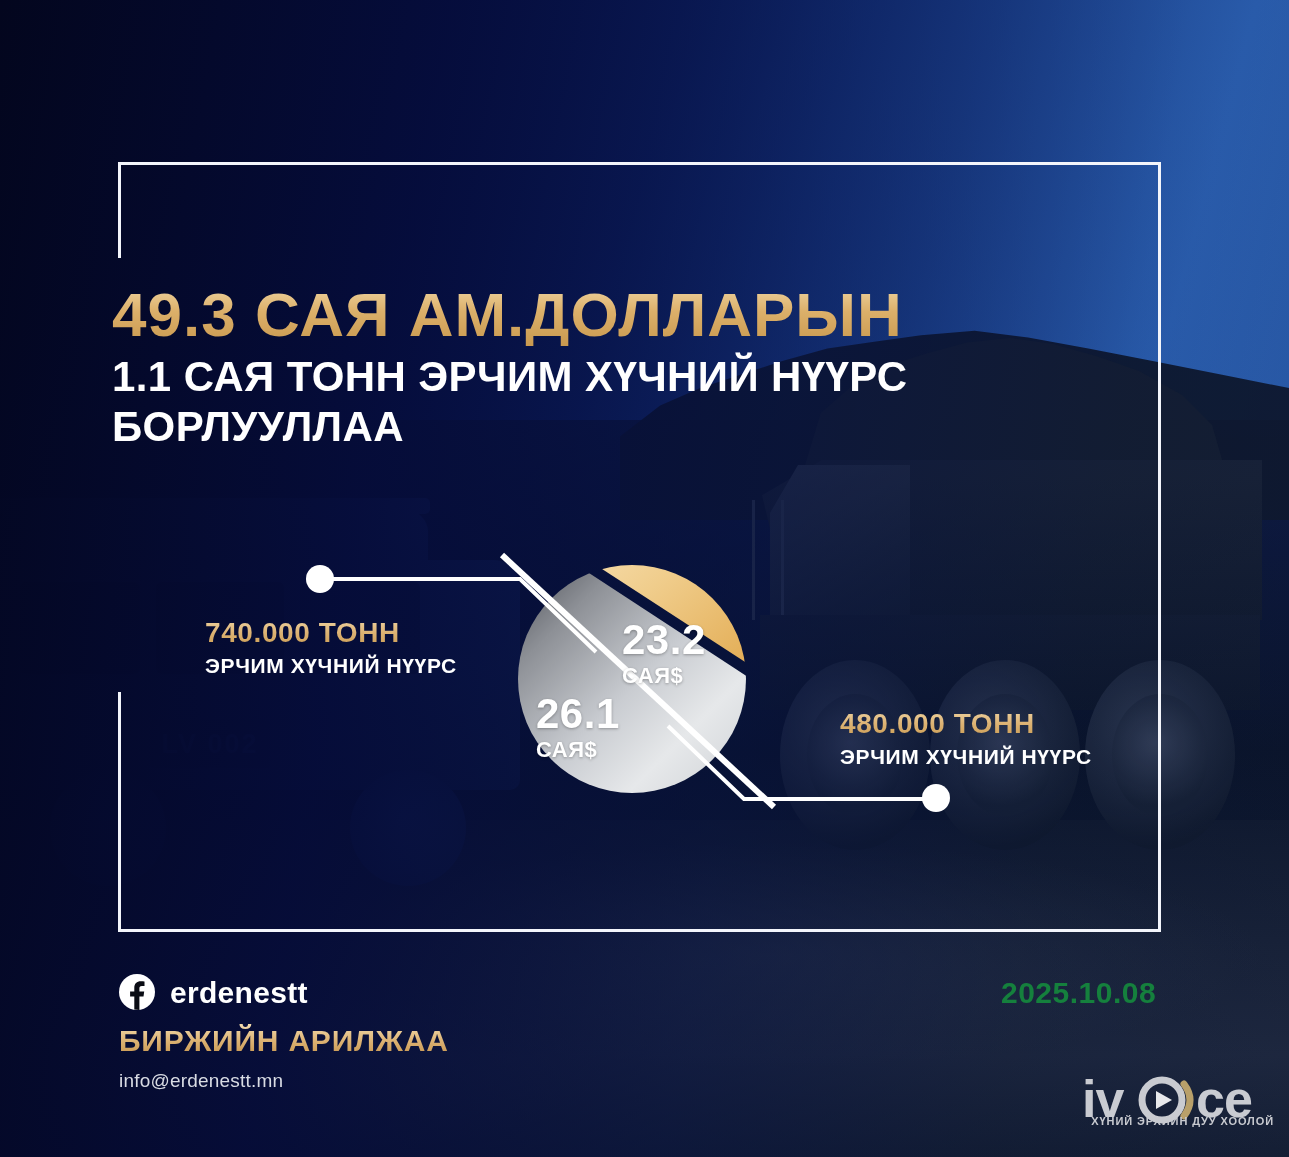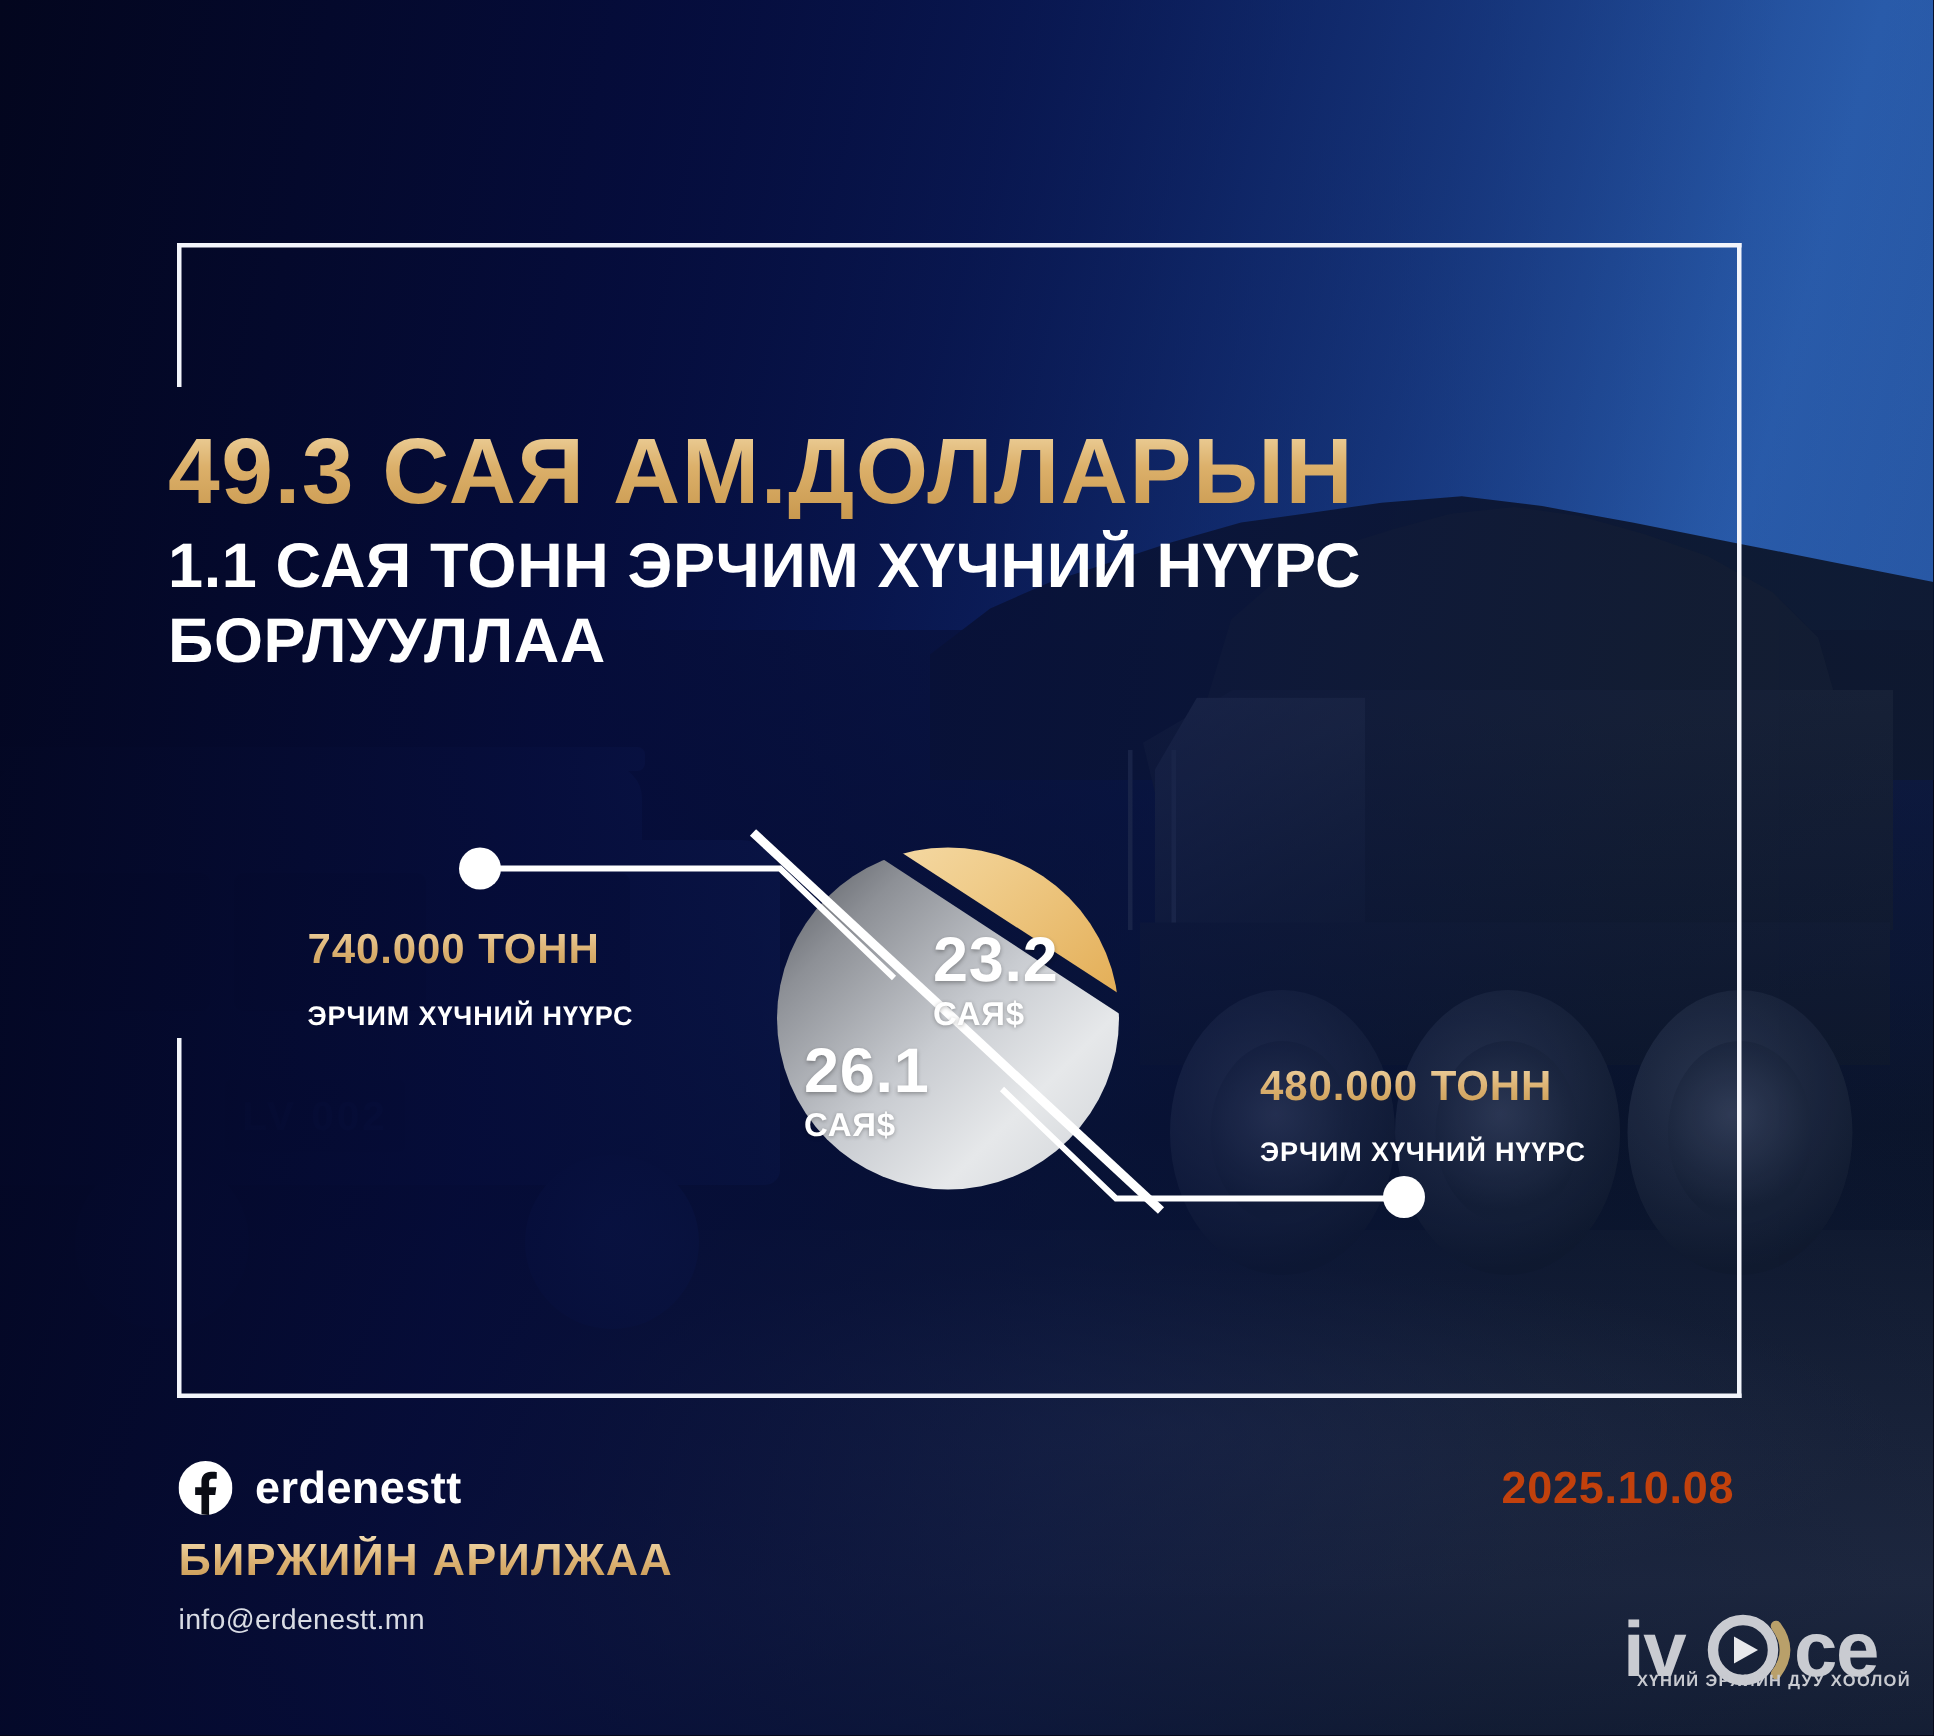--- a/index.html
+++ b/index.html
@@ -162,38 +162,38 @@
 
   
   .callout{position:absolute;}
   .callout .amt{
     font-size:28px;font-weight:800;letter-spacing:.6px;
     background:linear-gradient(180deg,#f1d7a7 0%,#dcb273 50%,#c99a50 100%);
     -webkit-background-clip:text;background-clip:text;color:transparent;
     white-space:nowrap;
   }
   .callout .desc{
-    font-size:18px;font-weight:800;color:#ffffff;letter-spacing:.6px;
-    margin-top:18px;white-space:nowrap;
+    font-size:21px;font-weight:800;color:#ffffff;letter-spacing:.6px;
+    margin-top:5px;white-space:nowrap;
   }
   .callout-left{left:205px;top:617px;}
   .callout-right{left:840px;top:708px;}
 
   
   .fb-row{position:absolute;left:119px;top:974px;display:flex;align-items:flex-end;gap:15px;}
   .fb-icon{width:36px;height:36px;flex:0 0 36px;}
   .fb-name{font-size:30px;font-weight:700;color:#fff;letter-spacing:.3px;}
   .biz{
     position:absolute;left:119px;top:1024px;
     font-size:30px;font-weight:800;letter-spacing:.8px;
     background:linear-gradient(180deg,#f3dcaf 0%,#dcb273 50%,#c4924a 100%);
     -webkit-background-clip:text;background-clip:text;color:transparent;
   }
   .mail{position:absolute;left:119px;top:1070px;font-size:19px;color:#d9dce4;letter-spacing:.2px;text-align:right;}
-  .date{position:absolute;left:1001px;top:976px;font-size:30px;font-weight:700;color:#c2410c;letter-spacing:.5px;}
+  .date{position:absolute;left:1001px;top:976px;font-size:30px;font-weight:700;color:#15803d;letter-spacing:.5px;}
 
   .wm{position:absolute;left:1078px;top:1067px;width:196px;height:66px;}
   .wm-tag{
     position:absolute;left:1088px;top:1115px;width:186px;text-align:right;
     font-size:11px;font-weight:700;color:#c8cad0;letter-spacing:.9px;
   }
 </style>
 </head>
 <body>
 

